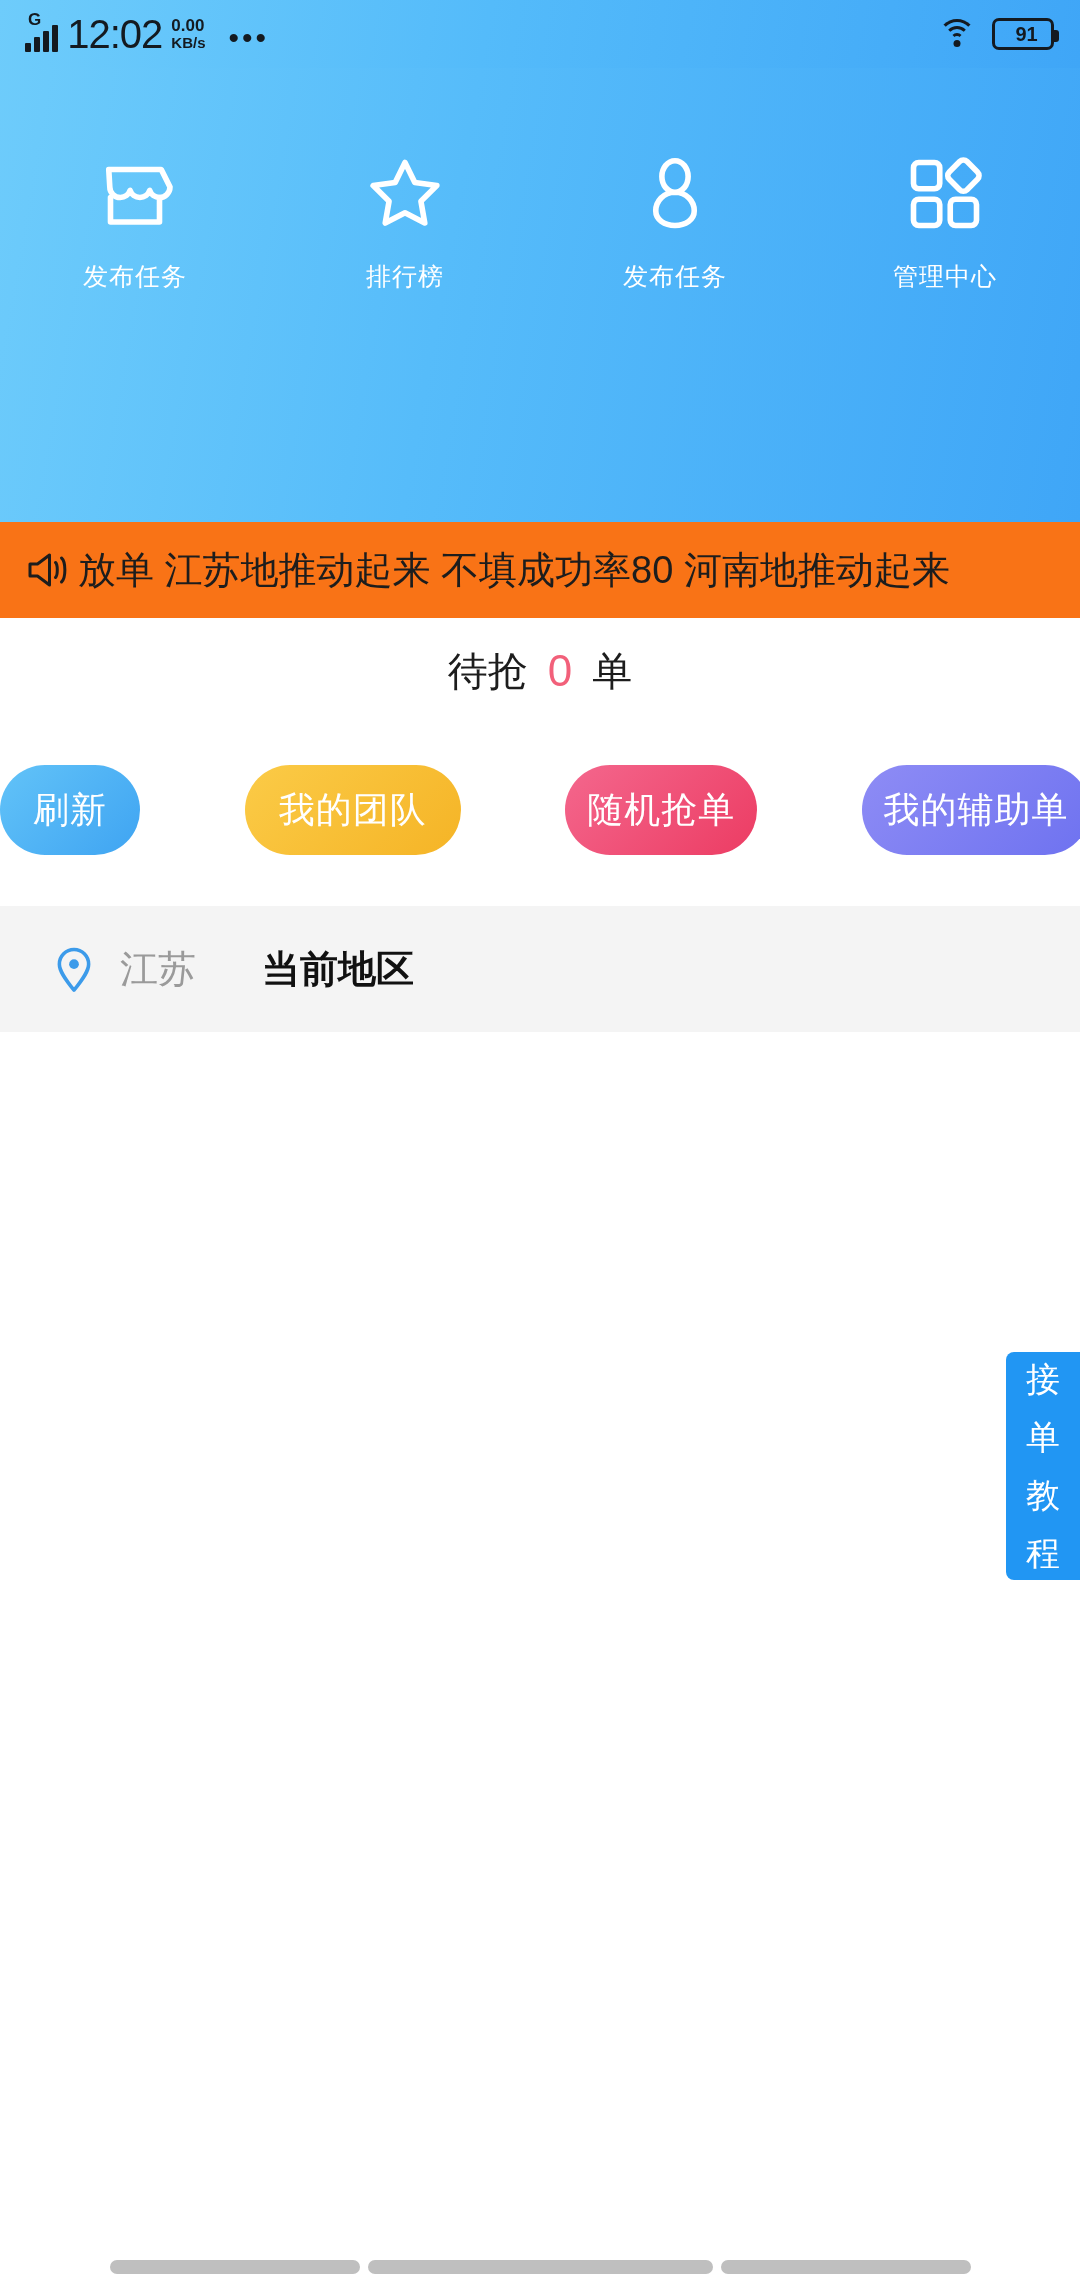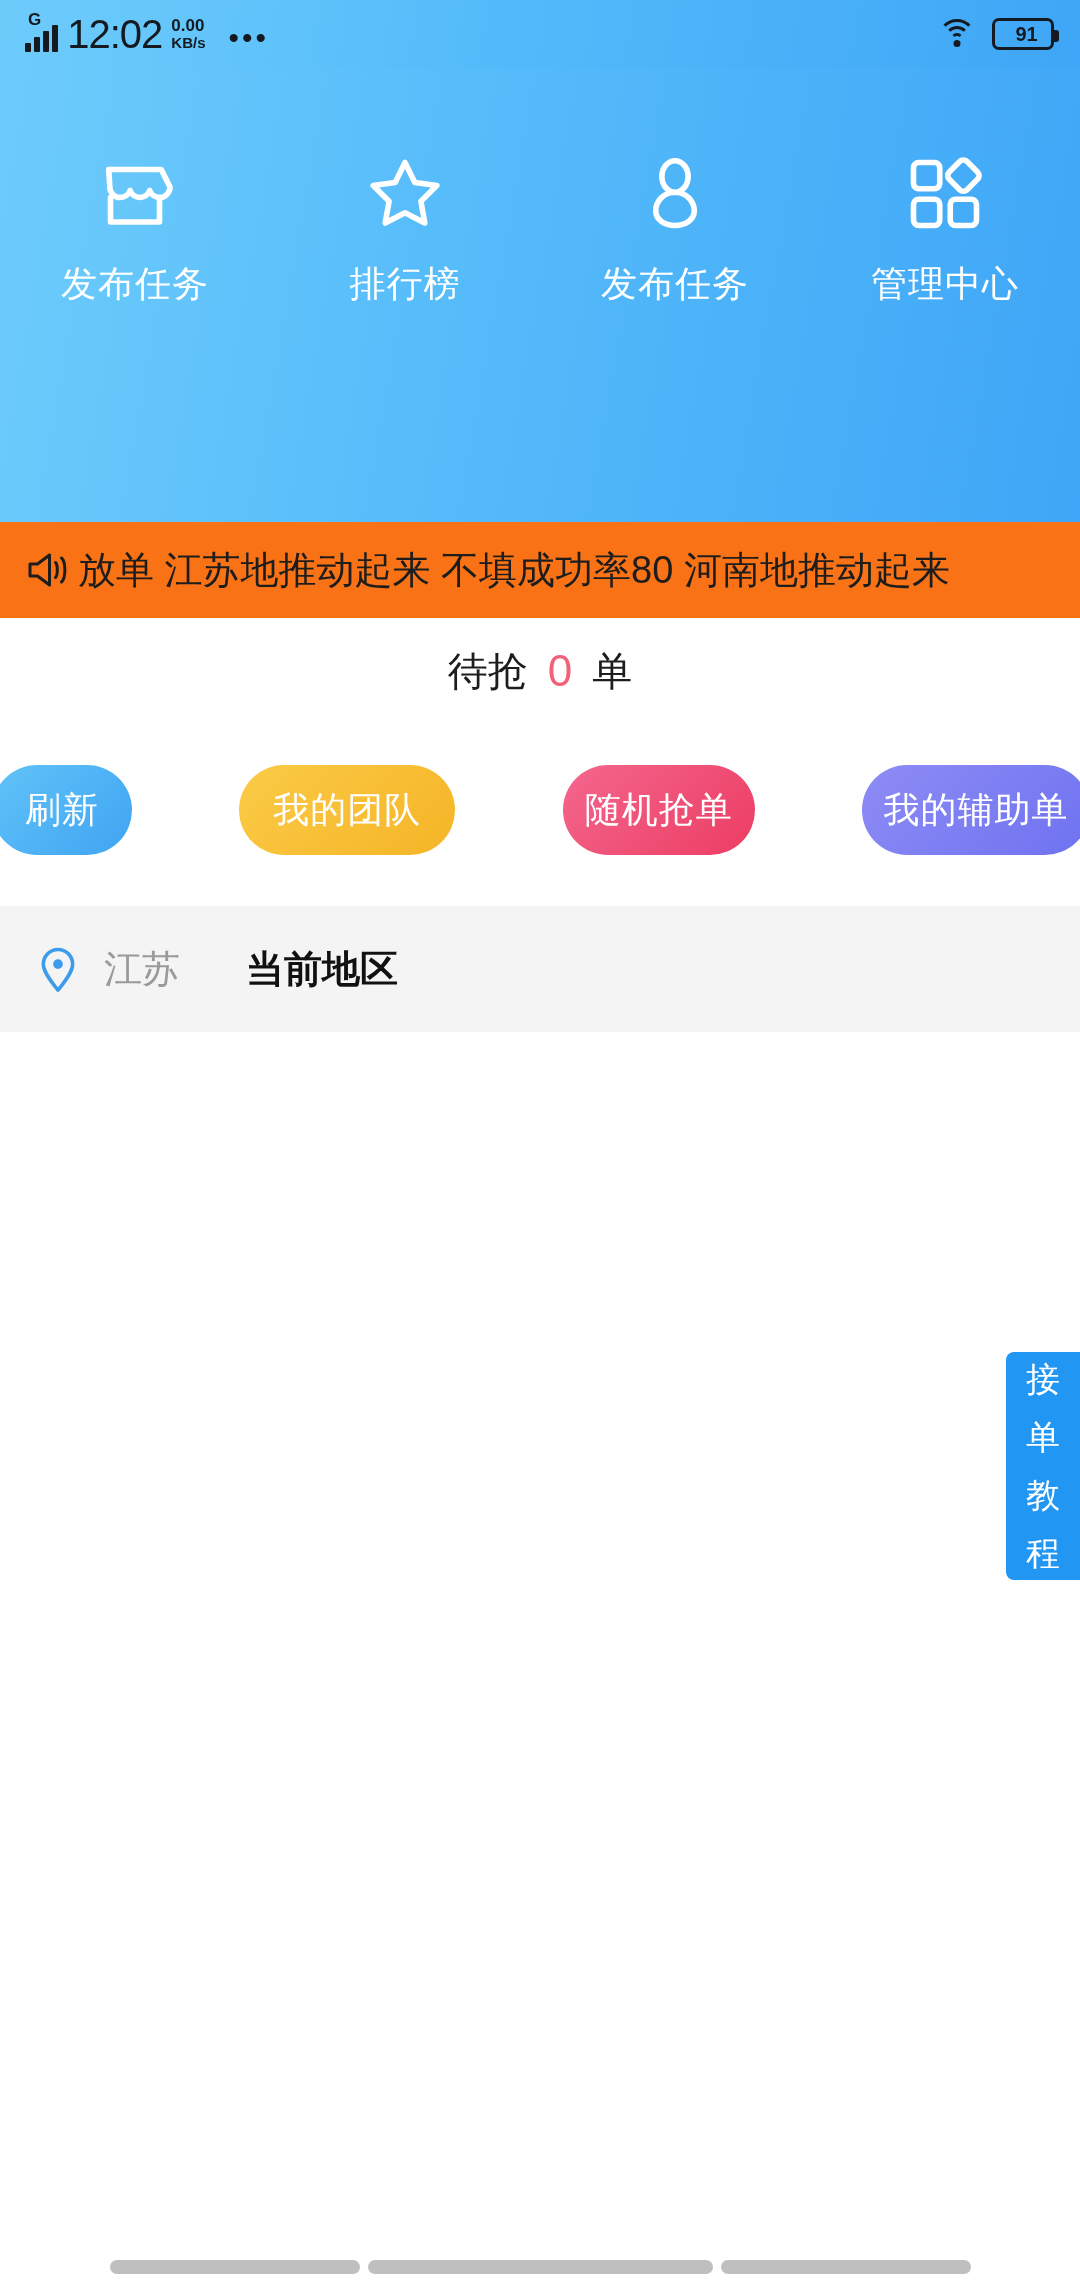--- a/index.html
+++ b/index.html
@@ -54,21 +54,21 @@
   .navgrid{
     position:absolute; left:0; top:150px; width:1080px;
     display:flex;
   }
   .navitem{
     flex:1; display:flex; flex-direction:column; align-items:center; gap:22px;
     cursor:pointer;
   }
   .navicon{ width:88px; height:88px; display:flex; align-items:center; justify-content:center; }
   .navicon svg{ display:block; }
-  .navlabel{ font-size:36px; color:#ffffff; letter-spacing:1px;text-align:right; }
+  .navlabel{ font-size:25px; color:#ffffff; letter-spacing:1px;text-align:right; }
 
   
   .notice{
     position:absolute; left:0; top:522px; width:1080px; height:96px;
     display:flex; align-items:center; background:#f97316; overflow:hidden;
   }
   .notice-icon{ flex:0 0 auto; margin-left:22px; margin-right:10px; width:52px; height:52px;
      display:flex; align-items:center; justify-content:center;}
   .notice-text{
     font-size:38px; color:#1d1d1d; white-space:nowrap;
@@ -80,36 +80,36 @@
     position:absolute; left:0; top:626px; width:1080px; height:90px;
     display:flex; align-items:center; justify-content:center; gap:20px;
     font-size:40px; color:#1d1d1d;
   }
   .pending .num{ color:#F2607A; font-size:44px; }
 
   
   .actions{
     position:absolute; left:0; top:760px; width:1080px; height:100px;
     display:flex; align-items:center; justify-content:space-between;
-    padding:0 0 0 0;
+    padding:0 0 0 8px;
   }
   .btn{
     height:90px; border-radius:46px; display:flex; align-items:center; justify-content:center;
     color:#fff; font-size:36px; letter-spacing:1px; border:none; cursor:pointer;
     font-family:"Liberation Sans","DejaVu Sans",sans-serif;
   }
   .btn-refresh{ width:140px; margin-left:-8px; background:linear-gradient(135deg,#62C3F8,#3FA4F2); }
   .btn-code{ width:216px; background:linear-gradient(135deg,#FBCB47,#F5B426); }
   .btn-grab{ width:192px; background:linear-gradient(135deg,#F4678D,#EC3C63); }
   .btn-assist{ width:228px; margin-right:-10px; background:linear-gradient(135deg,#8E8CF5,#6E72F0); }
 
   
   .regionbar{
     position:absolute; left:0; top:906px; width:1080px; height:126px;
-    background:#F4F4F4; display:flex; align-items:center;
+    background:#F4F4F4; display:flex; align-items:center;padding-left:16px;
   }
   .pin{ margin-left:30px; width:56px; height:56px; display:flex; align-items:center; justify-content:center;}
   .region-name{ font-size:38px; color:#9a9a9a; margin-left:18px; }
   .region-label{ font-size:38px; color:#111; font-weight:700; margin-left:66px; }
 
   
   .content{
     position:absolute; left:0; top:1032px; width:1080px; height:1196px; background:#ffffff;
   }
 

